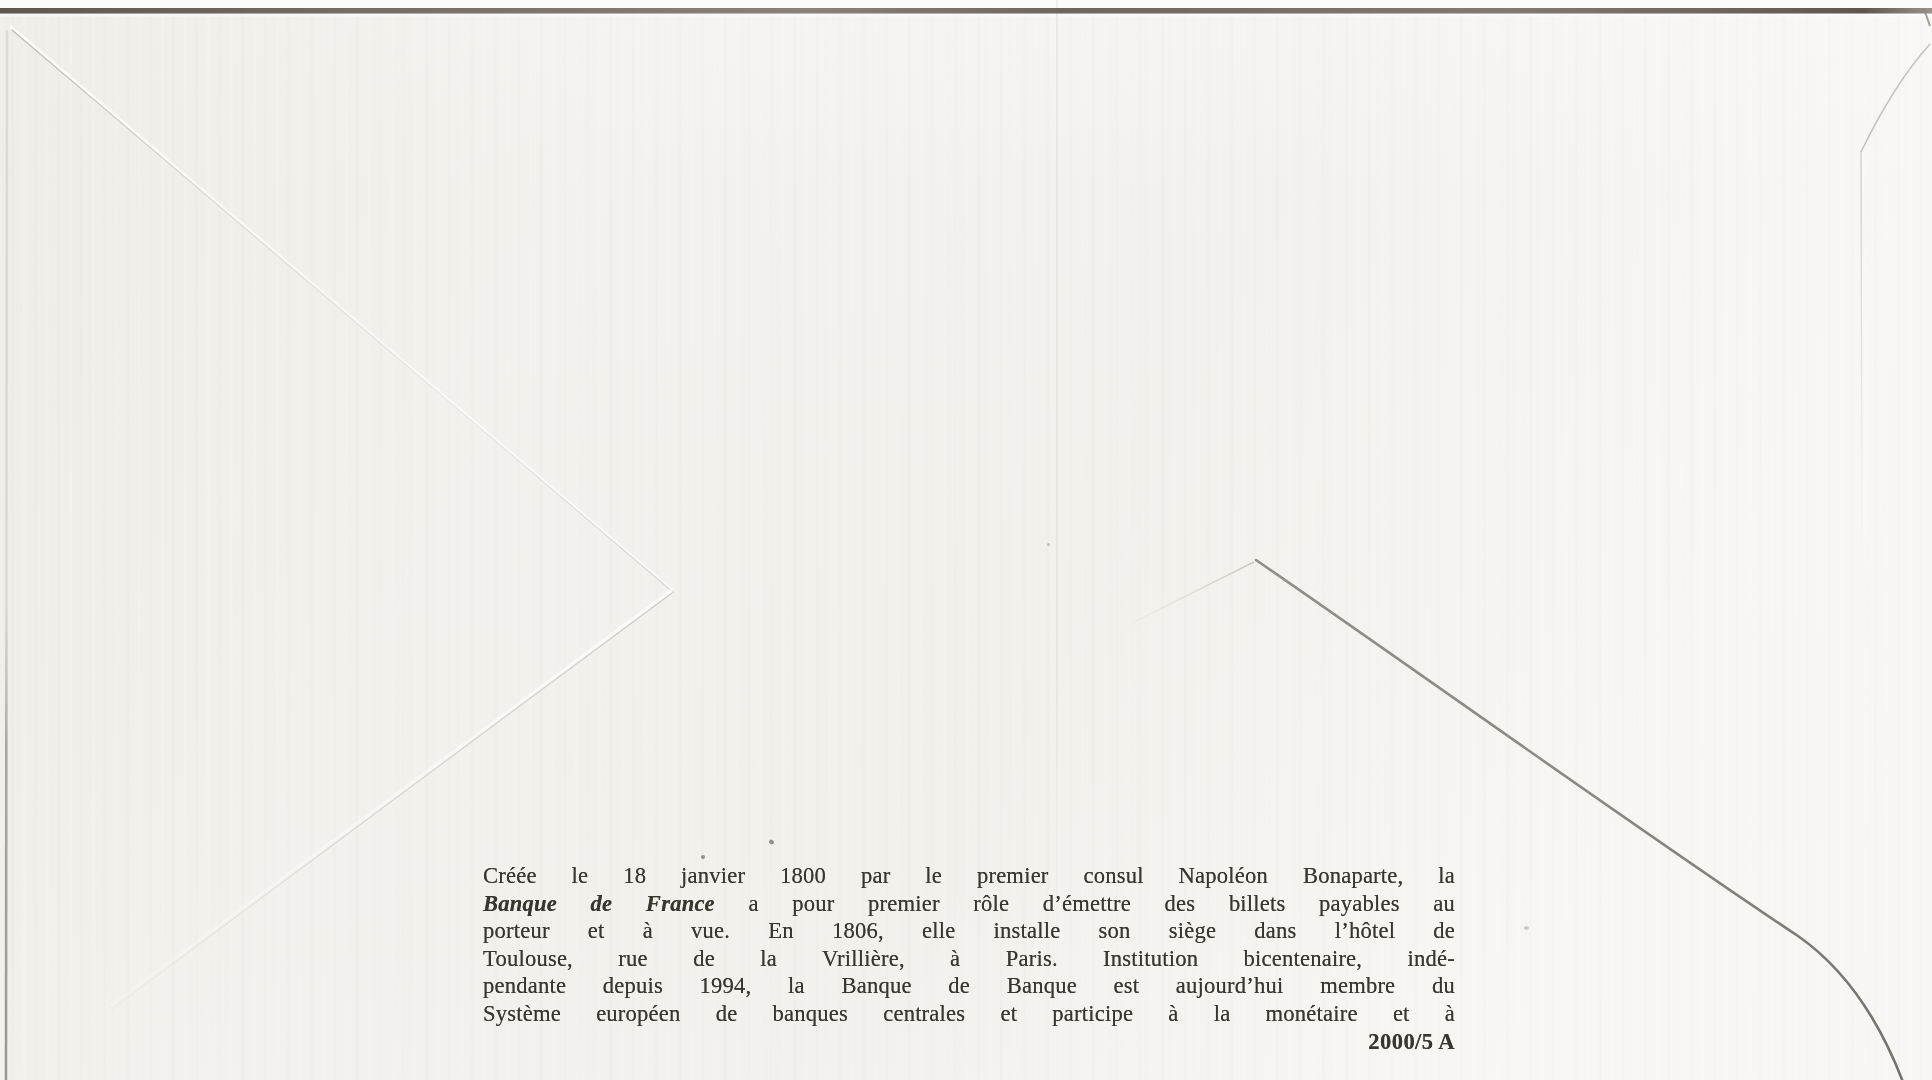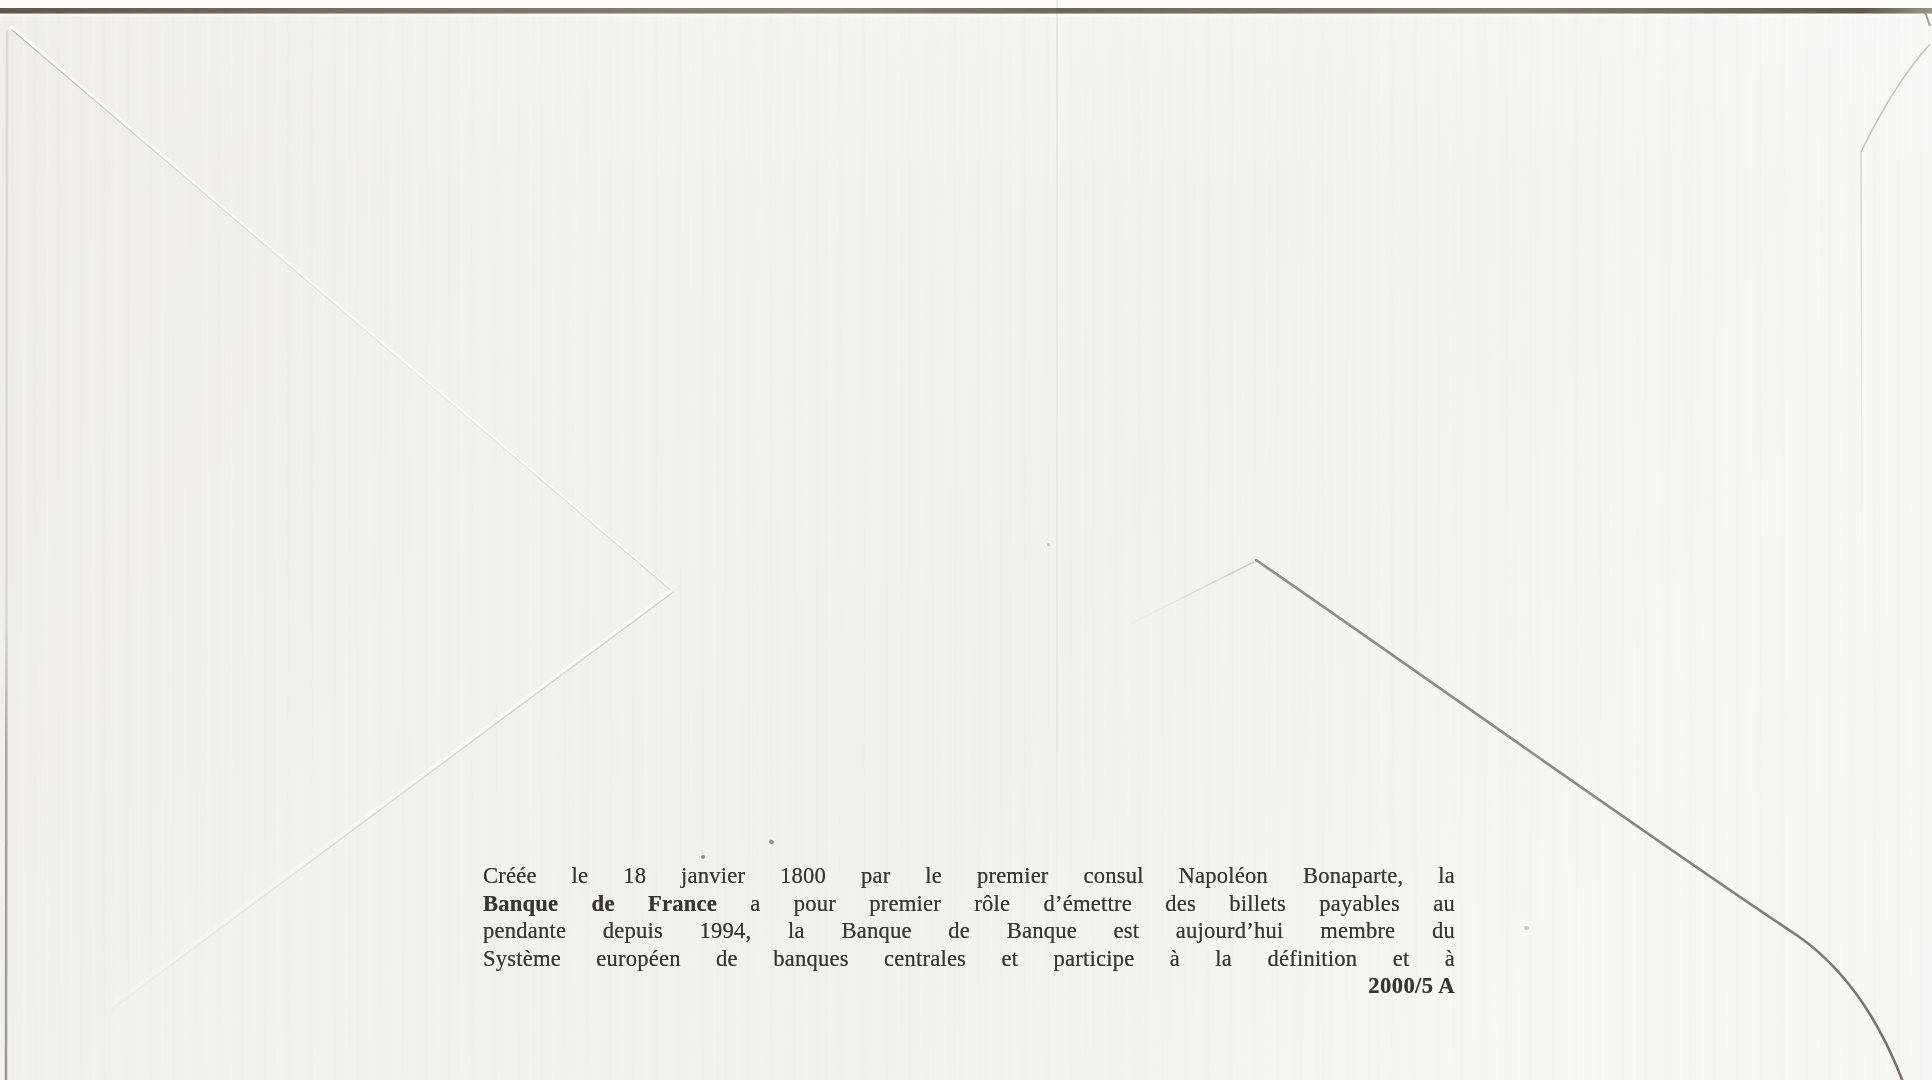--- a/index.html
+++ b/index.html
@@ -60,21 +60,21 @@
     color: #39352f;
     letter-spacing: 0.2px;
     text-shadow: 0 0 0.5px rgba(62,56,48,0.75);
   }
   .tline {
     text-align: justify;
     text-align-last: justify;
     height: 27.6px;
     white-space: normal;
   }
-  .tline .b { font-weight: bold; }
+  .tline .b { font-weight: bold; font-style: italic; }
   .ref-line {
     text-align: right;
     height: 27.6px;
     font-weight: bold;
     letter-spacing: 0.4px;
   }
 </style>
 </head>
 <body>
 
@@ -163,18 +163,20 @@
   </svg>
 
   <div class="speck s1"></div>
   <div class="speck s2"></div>
   <div class="speck s3"></div>
   <div class="speck s4"></div>
 
   <div class="note">
     <div class="tline"><span>Créée le 18 janvier 1800 par le premier consul Napoléon Bonaparte, la</span></div>
     <div class="tline"><span class="b">Banque de France</span><span> a pour premier rôle d’émettre des billets payables au</span></div>
+    <div class="tline"><span>porteur et à vue. En 1806, elle installe son siège dans l’hôtel de</span></div>
+    <div class="tline"><span>Toulouse, rue de la Vrillière, à Paris. Institution bicentenaire, indé-</span></div>
     <div class="tline"><span>pendante depuis 1994, la Banque de Banque est aujourd’hui membre du</span></div>
-    <div class="tline"><span>Système européen de banques centrales et participe à la définition et à</span></div>
+    <div class="tline"><span>Système européen de banques centrales et participe à la monétaire et à</span></div>
     <div class="ref-line">2000/5 A</div>
   </div>
 
 </div>
 
 </body></html>

